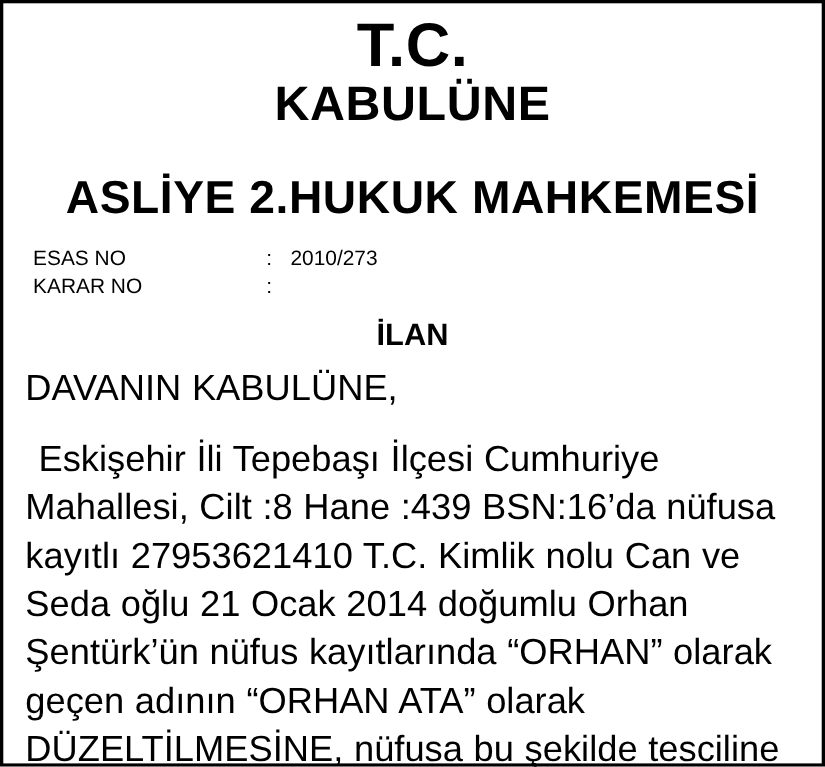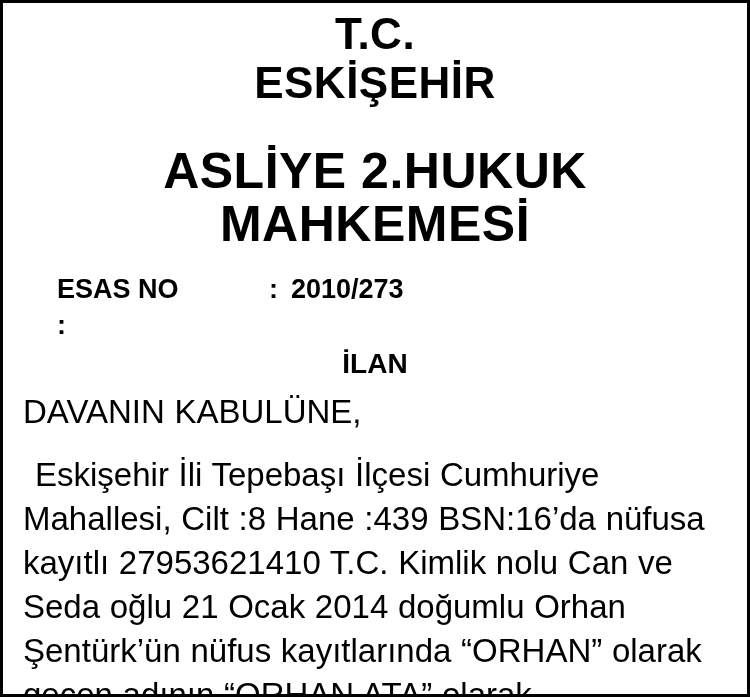--- a/index.html
+++ b/index.html
@@ -25,57 +25,57 @@
     flex-direction: column;
   }
   .heading {
     text-align: center;
     font-weight: bold;
     letter-spacing: 0.5px;
     line-height: 1.06;
     padding-top: 8px;
   }
   .heading .line1 {
-    font-size: 44px;
+    font-size: 56px;
     margin-bottom: 2px;
   }
   .heading .line2 {
     font-size: 44px;
     margin-bottom: 2px;
   }
   .heading .line3 {
-    font-size: 50px;
+    font-size: 42px;
     margin-top: 39px;
   }
   .case-block {
     margin-top: 20px;
-    padding-left: 54px;
-    font-weight: bold;
-    font-size: 27px;
+    padding-left: 27px;
+    font-weight: normal;
+    font-size: 19px;
     line-height: 1.34;
   }
   .case-row {
     display: flex;
   }
   .case-label {
     width: 212px;
     flex: 0 0 212px;
   }
   .case-sep {
     width: 22px;
     flex: 0 0 22px;
   }
   .case-value {
     flex: 1 1 auto;
   }
   .ilan-title {
     text-align: center;
     font-weight: bold;
     font-size: 28px;
-    margin-top: 4px;
+    margin-top: 16px;
   }
   .body-text {
     margin-top: 10px;
     padding: 0 18px 0 20px;
     font-size: 33px;
     line-height: 1.33;
     text-align: left;
     word-spacing: 0.5px;
   }
   .body-text p {
@@ -102,31 +102,32 @@
     white-space: pre;
   }
 </style>
 </head>
 <body>
 
 <div class="notice">
 
   <div class="heading">
     <div class="line1">T.C.</div>
-    <div class="line2">ESKİŞEHİR</div>
+    <div class="line2">KABULÜNE</div>
     <div class="line3">ASLİYE 2.HUKUK MAHKEMESİ</div>
   </div>
 
   <div class="case-block">
     <div class="case-row">
       <div class="case-label">ESAS NO</div>
       <div class="case-sep">:</div>
       <div class="case-value">2010/273</div>
     </div>
     <div class="case-row">
+      <div class="case-label">KARAR NO</div>
       <div class="case-sep">:</div>
     </div>
   </div>
 
   <div class="ilan-title">İLAN</div>
 
   <div class="body-text">
     <p>DAVANIN KABULÜNE,</p>
     <p class="indent">Eskişehir İli Tepebaşı İlçesi Cumhuriye Mahallesi, Cilt :8 Hane :439 BSN:16’da nüfusa kayıtlı  27953621410 T.C. Kimlik nolu Can ve Seda oğlu 21 Ocak 2014 doğumlu Orhan Şentürk’ün nüfus kayıtlarında “ORHAN” olarak geçen adının “ORHAN ATA” olarak DÜZELTİLMESİNE, nüfusa bu şekilde tesciline karar verilmiştir.</p>
     <p>İlan karar.</p>

